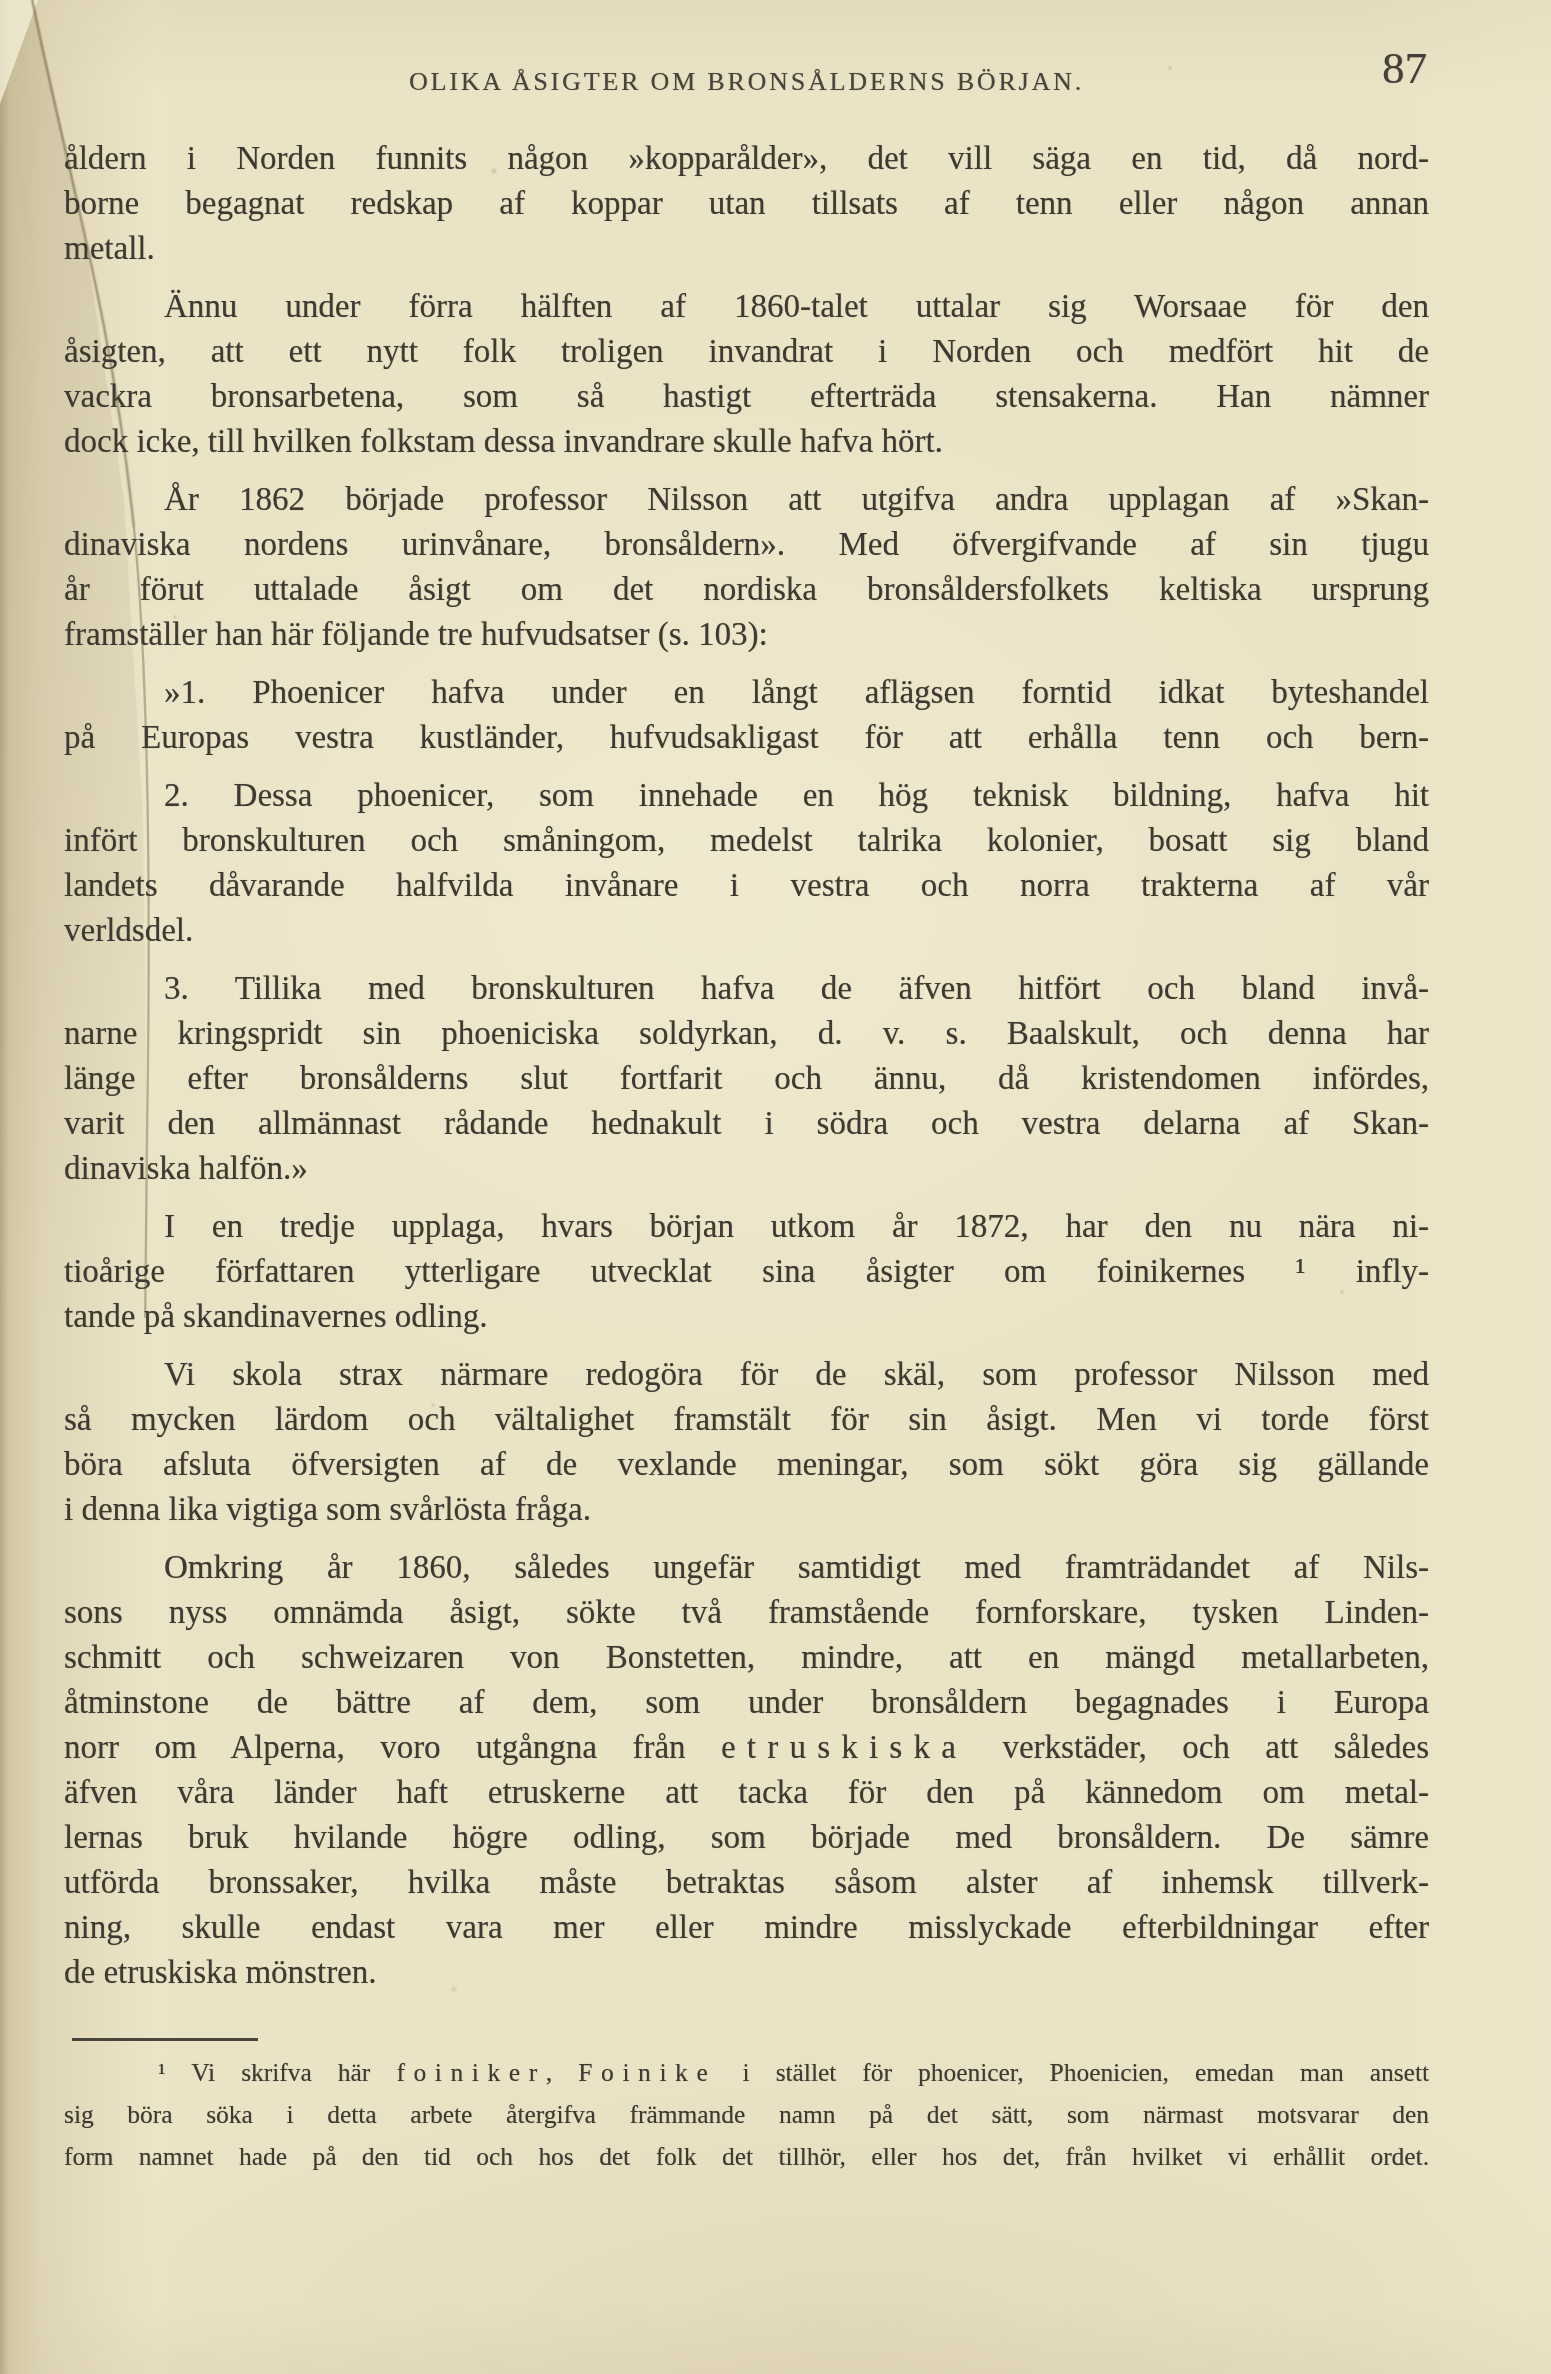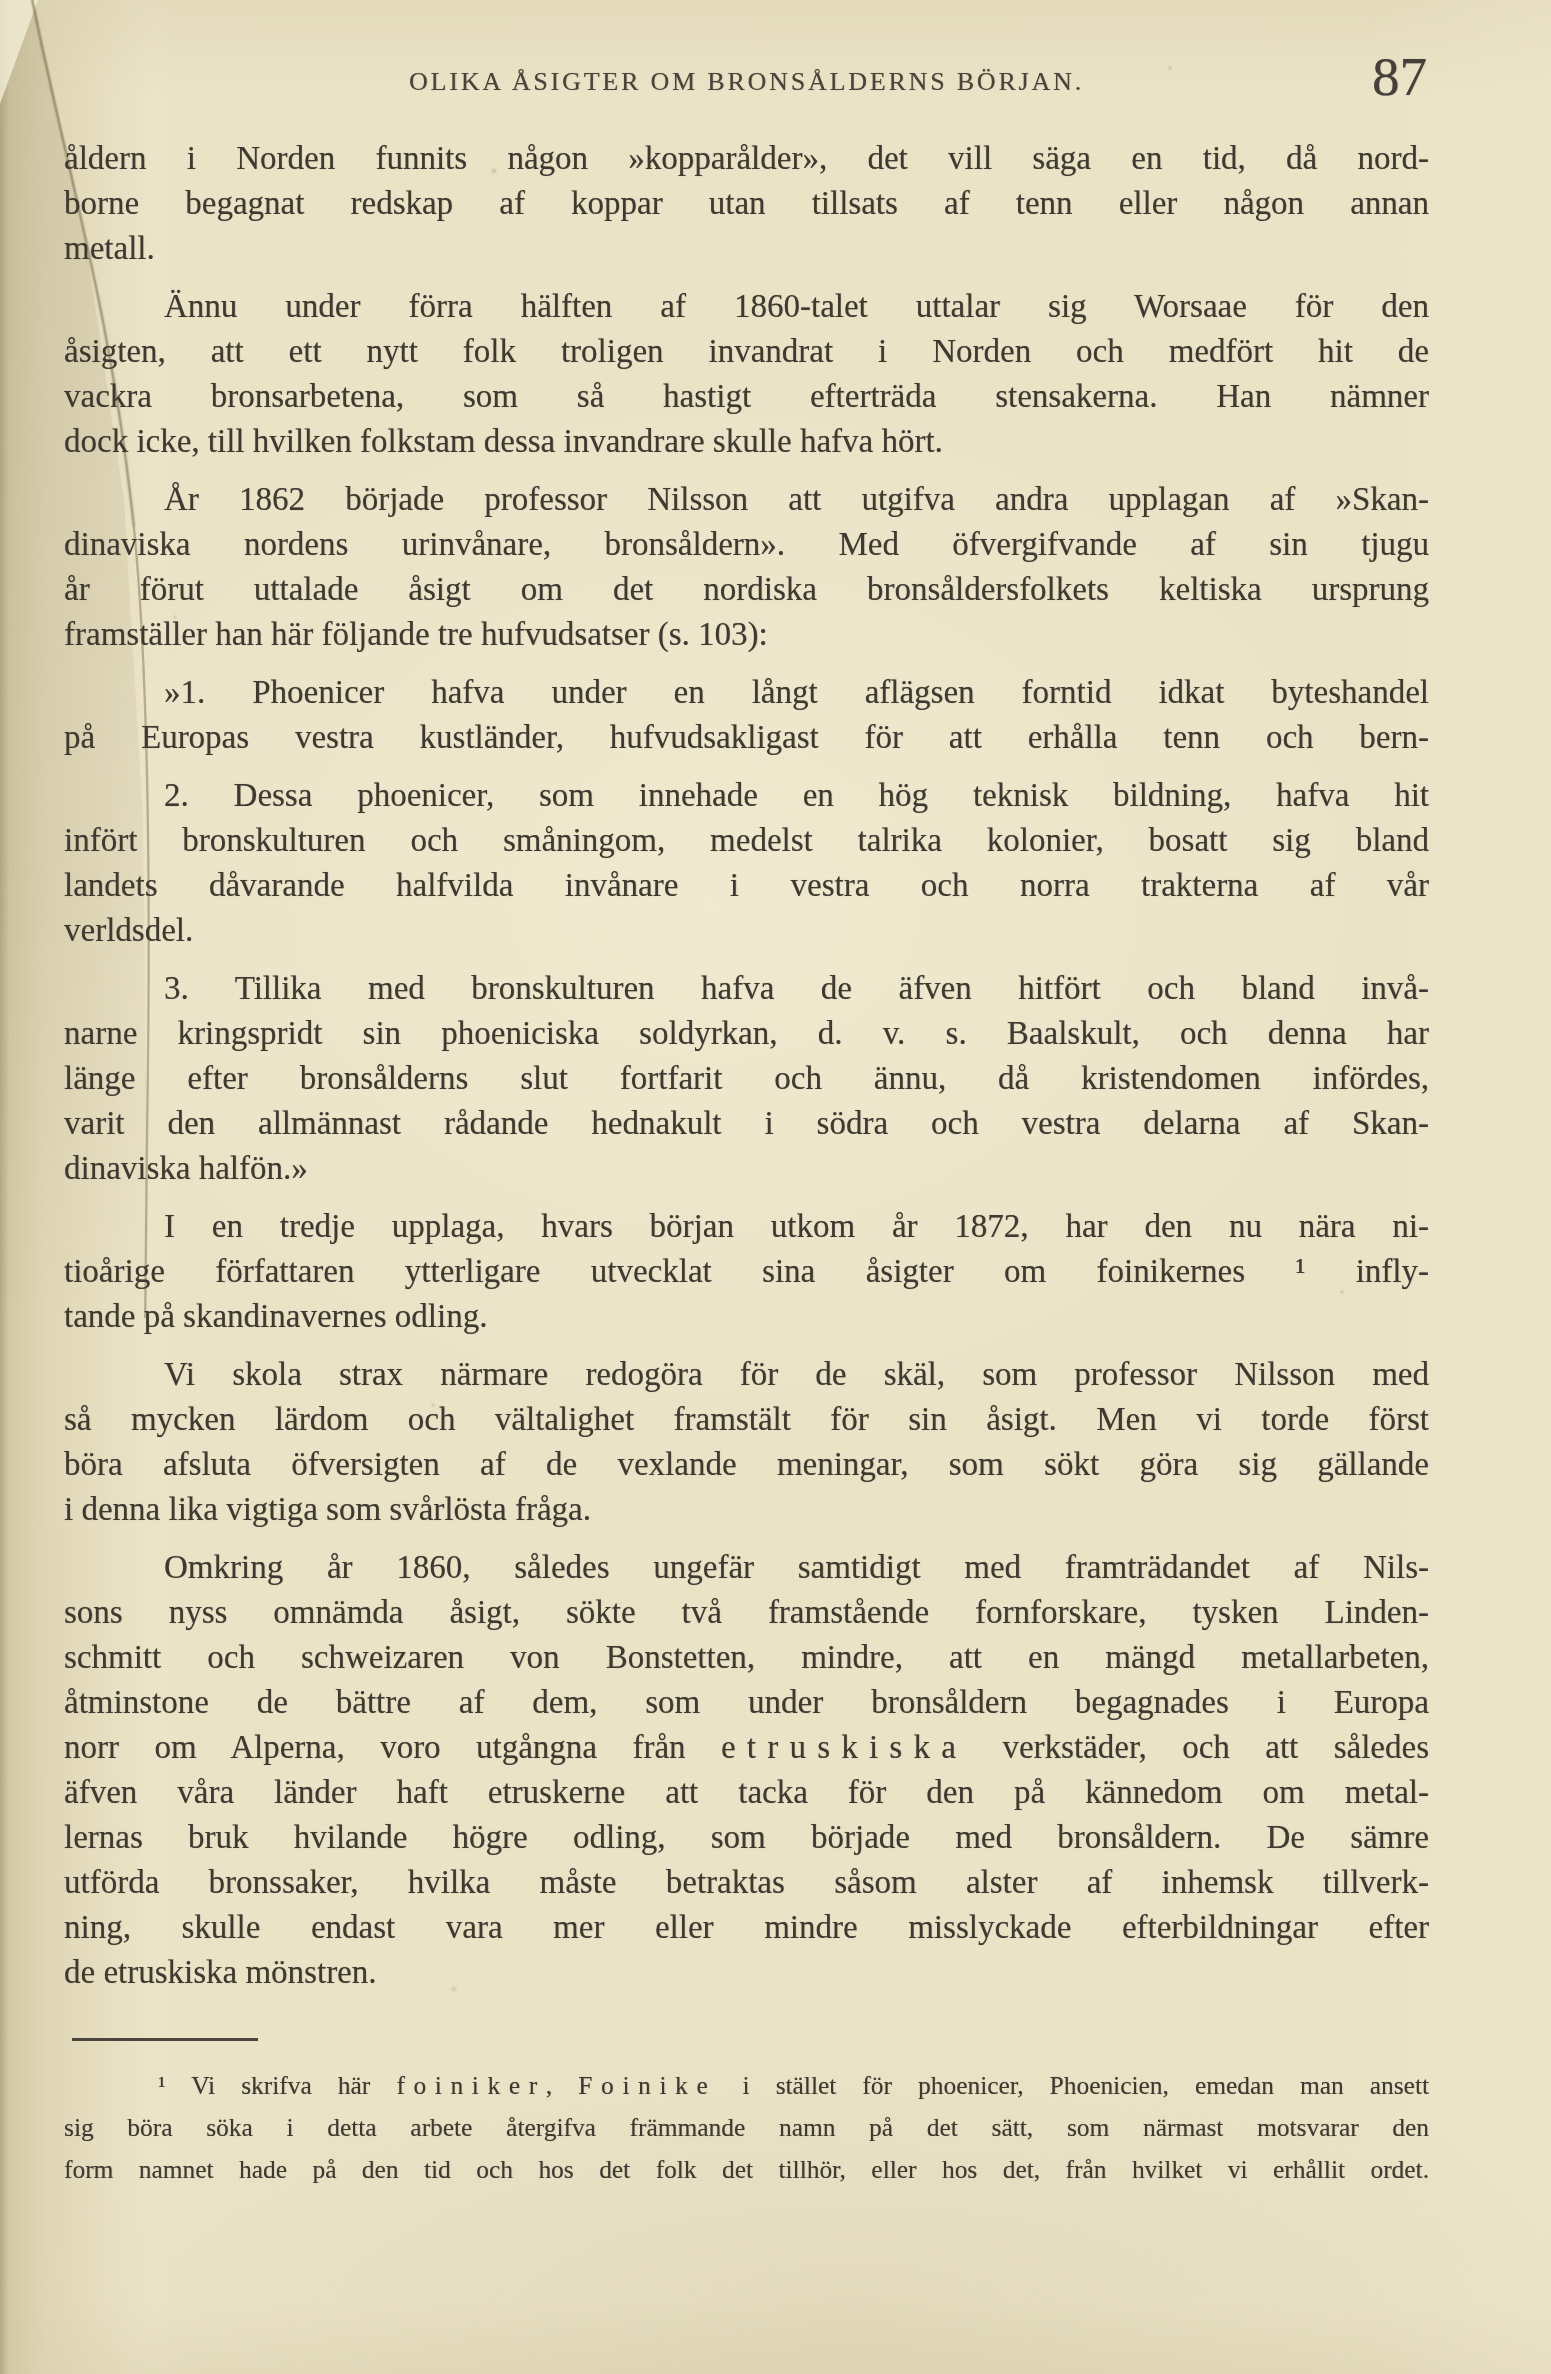--- a/index.html
+++ b/index.html
@@ -48,22 +48,22 @@
   .head-title {
     position: absolute; left: 0; right: 0; top: 68px;
     text-align: center;
     font-size: 26px; line-height: 28px;
     letter-spacing: 2.8px;
     color: #48443b;
     text-shadow: 0.4px 0.4px 0.8px rgba(62,58,48,.45);
     white-space: nowrap;
   }
   .head-page-number {
-    position: absolute; right: 1.9px; top: 55px;
-    font-size: 55px; line-height: 43px;
+    position: absolute; right: 1.9px; top: 47px;
+    font-size: 45px; line-height: 43px;
     color: #45413a;
     text-shadow: 0.4px 0.4px 0.9px rgba(62,58,48,.45);
   }
 
   .text-block {
     position: absolute; left: 64px; top: 136px; width: 1365px;
   }
   .para { margin: 0 0 13px 0; }
   .line {
     height: 45px; line-height: 45px;
@@ -77,21 +77,21 @@
   .line.fill { text-align-last: justify; }
   .line.indent { text-indent: 100px; }
   .sperr { letter-spacing: 0.34em; }
 
   .footnote-separator {
     margin: 43px 0 0 7.5px;
     width: 186px; height: 2.8px;
     background: #4b463c;
     border: none;
   }
-  .footnote { margin-top: 23px; }
+  .footnote { margin-top: 10px; }
   .footnote .line {
     height: 42px; line-height: 42px;
     font-size: 25.4px;
   }
   .footnote .line.indent { text-indent: 94px; }
 </style>
 </head>
 <body>
 
 <div class="page">

